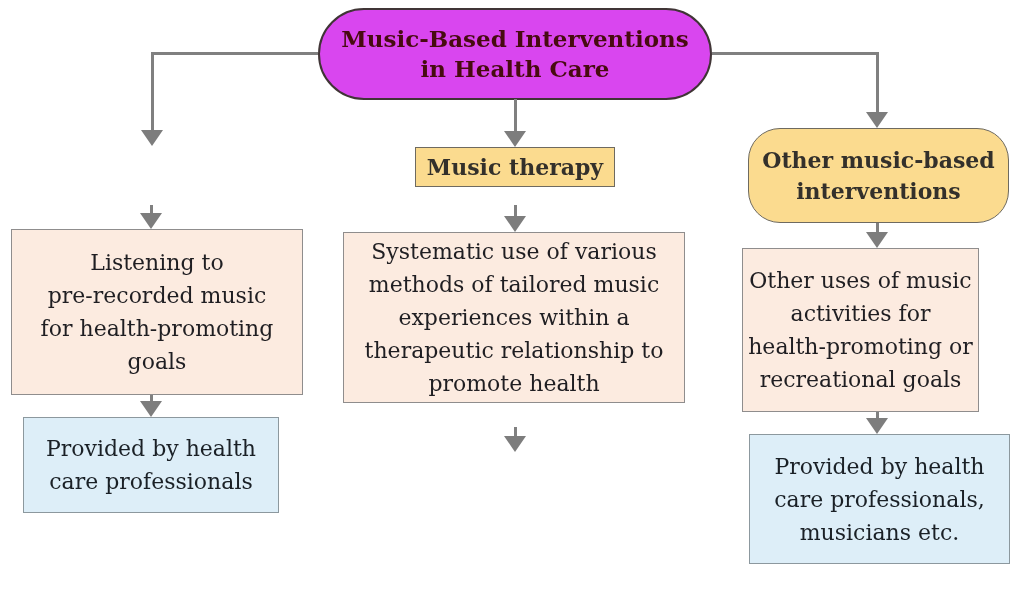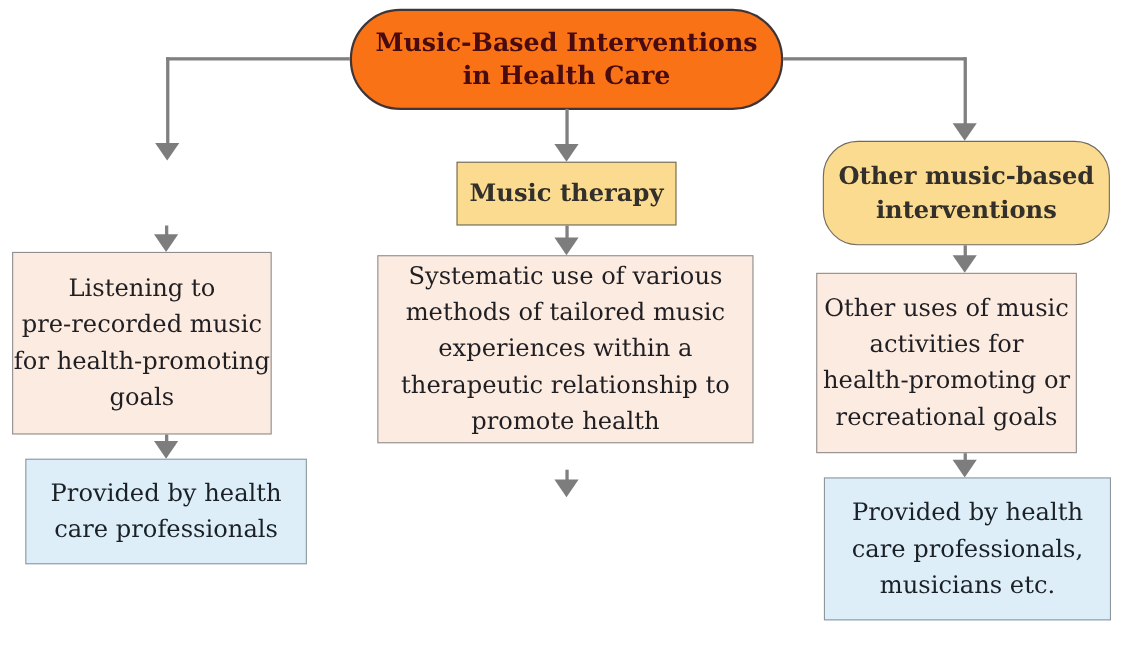--- a/index.html
+++ b/index.html
@@ -7,37 +7,37 @@
     position:relative; width:1024px; height:590px; background:#ffffff;
     font-family:"DejaVu Serif","Liberation Serif",serif; overflow:hidden;
   }
   .node {
     position:absolute; display:flex; align-items:center; justify-content:center;
     text-align:center; white-space:pre-line; box-sizing:border-box;
   }
   
   .stadium {
     left:318px; top:8px; width:394px; height:92px;
-    background:#f97316; border:2px solid #403536; border-radius:46px;
+    background:#d946ef; border:2px solid #403536; border-radius:46px;
     font-weight:bold; font-size:23px; line-height:1.32; color:#470B10;
   }
   
   .yellow {
     background:#FBDB8F; border:1.5px solid #6E6A60;
     font-weight:bold; font-size:22px; line-height:1.4; color:#33302B;
   }
   #yellow-left  { left:41px;  top:146px; width:219px; height:59px; }
-  #yellow-mid   { left:415px; top:147px; width:200px; height:58px;text-align:right; }
+  #yellow-mid   { left:415px; top:147px; width:200px; height:40px;text-align:right; }
   #yellow-right { left:748px; top:128px; width:261px; height:95px;border-radius:32px; }
   
   .peach {
     background:#FCEBE0; border:1.5px solid #8F8D8D;
     font-size:22px; line-height:1.5; color:#1F1E22;
   }
-  #peach-left  { left:11px;  top:229px; width:236px; height:166px; }
+  #peach-left  { left:11px;  top:229px; width:292px; height:166px; }
   #peach-mid   { left:343px; top:232px; width:342px; height:171px; }
   #peach-right { left:742px; top:248px; width:237px; height:164px; }
   
   .blue {
     background:#DDEEF8; border:1.5px solid #8C989E;
     font-size:22px; line-height:1.5; color:#1A2026;
   }
   #blue-left  { left:23px;  top:417px; width:256px; height:96px; }
   #blue-mid   { left:387px; top:452px; width:255px; height:131px; }
   #blue-right { left:749px; top:434px; width:261px; height:130px; }

